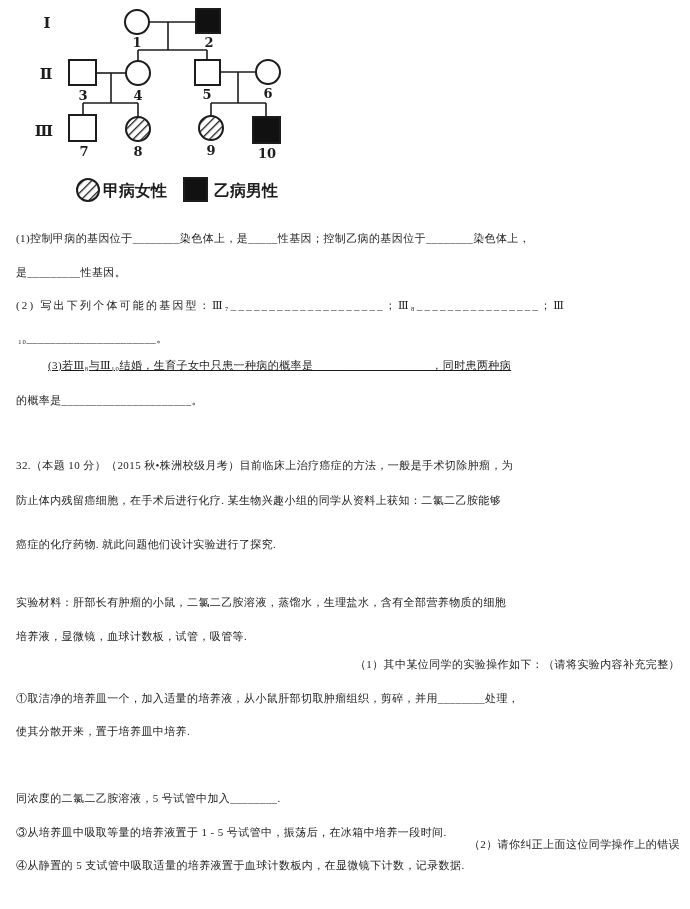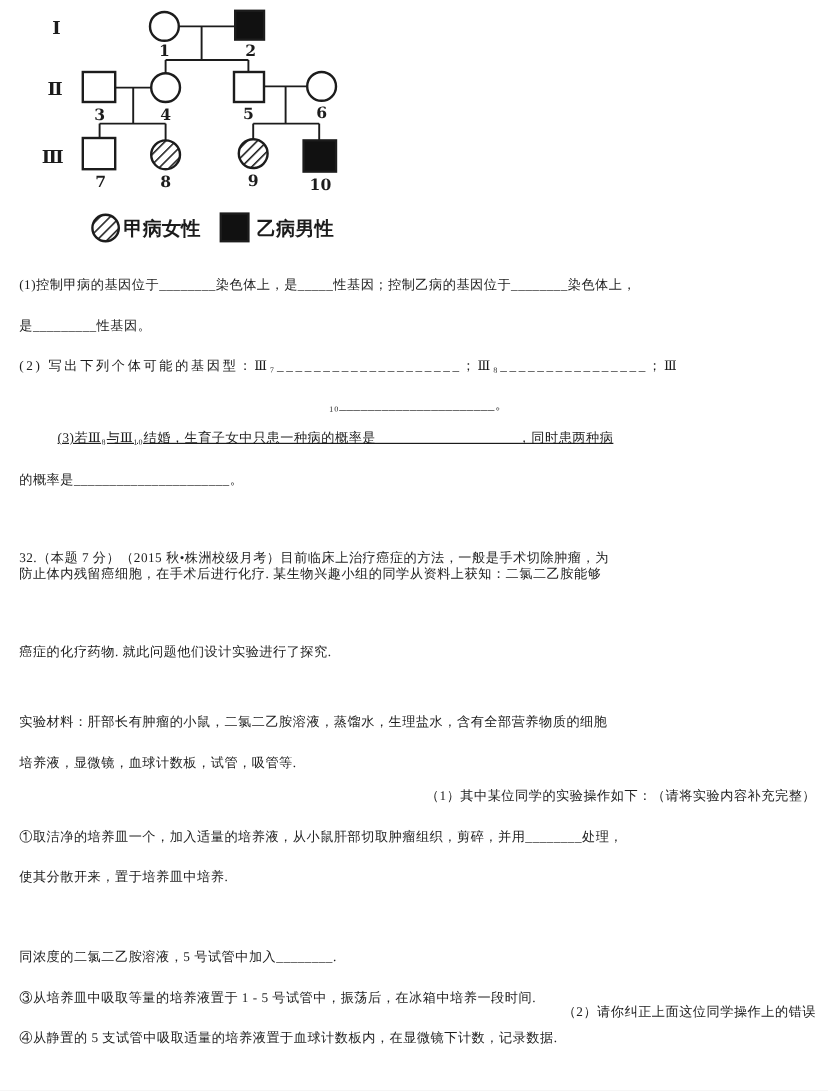--- a/index.html
+++ b/index.html
@@ -9,21 +9,21 @@
     overflow:hidden;margin:0 auto;
   }
   .tl{
     position:absolute;left:16px;right:10px;
     font-size:11px;line-height:21px;white-space:pre-wrap;
     letter-spacing:0.4px;
   }
   .tl.wide{letter-spacing:2.2px;}
   .tl.ind3{left:48px;text-decoration:underline;}
   .tl.ind1{left:20px;text-align:right;}
-  .tl.out{left:18px;text-align:center;}
+  .tl.out{left:18px;}
   svg.pedigree{position:absolute;left:0;top:0;}
   svg.pedigree .shape{stroke:#1c1c1c;stroke-width:2;}
   svg.pedigree .link{stroke:#1c1c1c;stroke-width:1.6;fill:none;}
   svg.pedigree text{fill:#1c1c1c;font-family:"DejaVu Serif","Liberation Serif",serif;}
   svg.pedigree .num{font-size:13px;font-weight:700;text-anchor:middle;}
   svg.pedigree .gen{font-size:15px;font-weight:700;text-anchor:middle;}
   svg.pedigree .leg{font-size:16px;font-weight:700;}
 </style>
 </head>
 <body>
@@ -90,22 +90,22 @@
     </g>
   </svg>
 
   <div class="tl" style="top:228px">(1)控制甲病的基因位于________染色体上，是_____性基因；控制乙病的基因位于________染色体上，</div>
   <div class="tl" style="top:262px">是_________性基因。</div>
   <div class="tl wide" style="top:295px">(2) 写出下列个体可能的基因型：Ⅲ₇____________________；Ⅲ₈________________；Ⅲ</div>
   <div class="tl out" style="top:328px">₁₀______________________。</div>
   <div class="tl ind3" style="top:355px">(3)若Ⅲ₈与Ⅲ₁₀结婚，生育子女中只患一种病的概率是____________________，同时患两种病</div>
   <div class="tl" style="top:390px">的概率是______________________。</div>
 
-  <div class="tl" style="top:455px">32.（本题 7 分）（2015 秋•株洲校级月考）目前临床上治疗癌症的方法，一般是手术切除肿瘤，为</div>
-  <div class="tl" style="top:469px">防止体内残留癌细胞，在手术后进行化疗. 某生物兴趣小组的同学从资料上获知：二氯二乙胺能够</div>
+  <div class="tl" style="top:455px">32.（本题 10 分）（2015 秋•株洲校级月考）目前临床上治疗癌症的方法，一般是手术切除肿瘤，为</div>
+  <div class="tl" style="top:490px">防止体内残留癌细胞，在手术后进行化疗. 某生物兴趣小组的同学从资料上获知：二氯二乙胺能够</div>
   <div class="tl" style="top:534px">癌症的化疗药物. 就此问题他们设计实验进行了探究.</div>
   <div class="tl" style="top:626px">培养液，显微镜，血球计数板，试管，吸管等.</div>
   <div class="tl" style="top:592px">实验材料：肝部长有肿瘤的小鼠，二氯二乙胺溶液，蒸馏水，生理盐水，含有全部营养物质的细胞</div>
   <div class="tl ind1" style="top:654px">（1）其中某位同学的实验操作如下：（请将实验内容补充完整）</div>
   <div class="tl" style="top:688px">①取洁净的培养皿一个，加入适量的培养液，从小鼠肝部切取肿瘤组织，剪碎，并用________处理，</div>
   <div class="tl" style="top:721px">使其分散开来，置于培养皿中培养.</div>
   <div class="tl" style="top:788px">同浓度的二氯二乙胺溶液，5 号试管中加入________.</div>
   <div class="tl" style="top:822px">③从培养皿中吸取等量的培养液置于 1 - 5 号试管中，振荡后，在冰箱中培养一段时间.</div>
   <div class="tl" style="top:855px">④从静置的 5 支试管中吸取适量的培养液置于血球计数板内，在显微镜下计数，记录数据.</div>
   <div class="tl ind1" style="top:834px">（2）请你纠正上面这位同学操作上的错误</div>

